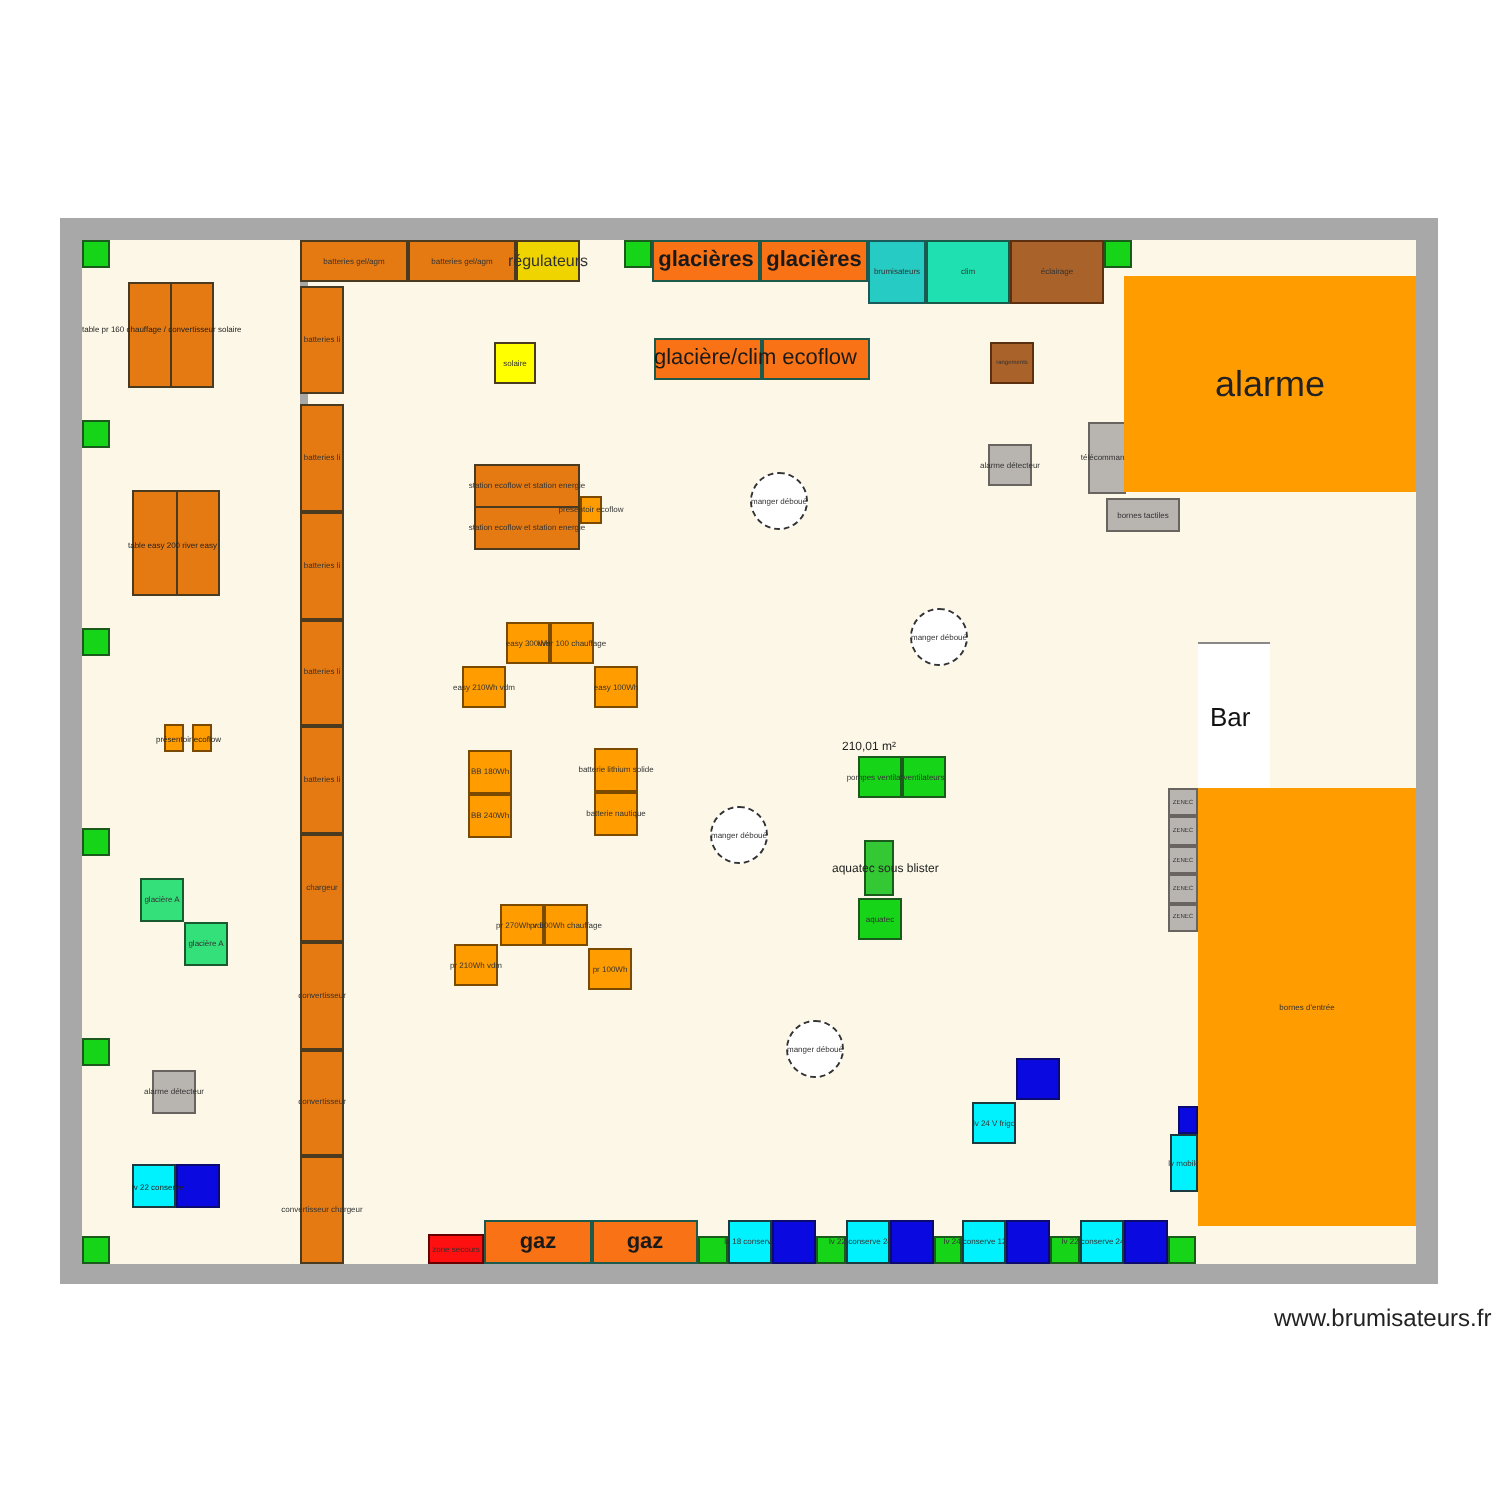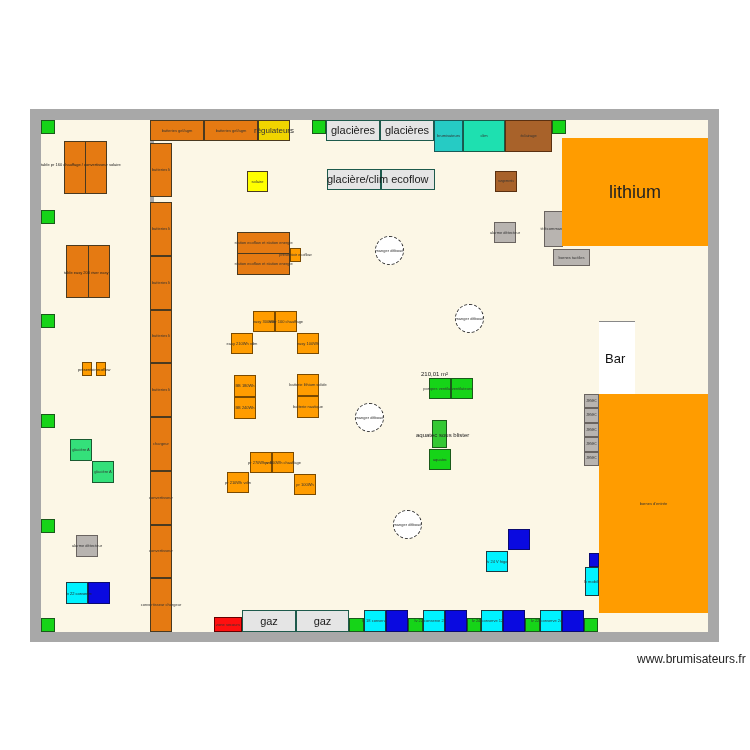--- a/index.html
+++ b/index.html
@@ -5,21 +5,21 @@
   html, body { margin:0; padding:0; }
   body { width:750px; height:750px; background:#ffffff; position:relative; overflow:hidden; font-family:"Liberation Sans", sans-serif; }
   .abs { position:absolute; box-sizing:border-box; }
   .wall { background:#a8a8a8; }
   .floor { background:#fcf7e6; }
   .box { border:1px solid #4a3a20; display:flex; align-items:center; justify-content:center; text-align:center; overflow:visible; white-space:nowrap; color:#333; font-size:4px; line-height:1; }
   .orange { background:#e57a12; }
   .lorange { background:#ff9c00; border-color:#7a4a00; }
   .yellow { background:#f0d400; }
   .bryellow { background:#ffff00; }
-  .teal { background:#e5e5e5; border-color:#1d5a4c; }
+  .teal { background:#f97316; border-color:#1d5a4c;font-weight:bold; }
   .cyan { background:#00f2ff; border-color:#1a3a40; }
   .blue { background:#0a0ae0; border-color:#0a0a70; }
   .green { background:#16d418; border-color:#1a5a1a; }
   .mint { background:#34e07a; border-color:#1a5a30; }
   .brown { background:#a8622a; border-color:#5a3010; }
   .grey { background:#b8b4b0; border-color:#6a6460; }
   .turq1 { background:#26cbc4; border-color:#1a5a58; }
   .turq2 { background:#1ee0b0; border-color:#1a5a48; }
   .red { background:#ff1010; border-color:#600; }
   .big { font-size:11px; color:#1a1a1a; }
@@ -117,21 +117,21 @@
 <div class="abs box green" style="left:451px;top:378px;width:22px;height:21px;">ventilateurs</div>
 <div class="abs box green" style="left:432px;top:420px;width:15px;height:28px;background:#34c834;"></div>
 <div class="abs txt" style="left:416px;top:432px;font-size:6px;">aquatec sous blister</div>
 <div class="abs box green" style="left:429px;top:449px;width:22px;height:21px;">aquatec</div>
 
 <div class="abs box blue" style="left:508px;top:529px;width:22px;height:21px;"></div>
 <div class="abs box cyan" style="left:486px;top:551px;width:22px;height:21px;">lv 24 V frigo</div>
 <div class="abs box blue" style="left:589px;top:553px;width:10px;height:14px;"></div>
 <div class="abs box cyan" style="left:585px;top:567px;width:14px;height:29px;">lv mobile</div>
 
-<div class="abs box lorange" style="left:562px;top:138px;width:146px;height:108px;font-size:18px;color:#222;border:none;">lithium</div>
+<div class="abs box lorange" style="left:562px;top:138px;width:146px;height:108px;font-size:18px;color:#222;border:none;">alarme</div>
 <div class="abs" style="left:599px;top:321px;width:36px;height:73px;background:#fff;border-top:1px solid #888;display:flex;align-items:center;padding-left:6px;box-sizing:border-box;">
   <span style="font-size:13px;color:#111;">Bar</span>
 </div>
 <div class="abs box lorange" style="left:599px;top:394px;width:109px;height:219px;border:none;">bornes d'entrée</div>
 <div class="abs" style="left:584px;top:394px;width:15px;height:72px;display:flex;flex-direction:column;">
   <div class="box grey" style="flex:1;font-size:3px;">ZENEC</div>
   <div class="box grey" style="flex:1;font-size:3px;">ZENEC</div>
   <div class="box grey" style="flex:1;font-size:3px;">ZENEC</div>
   <div class="box grey" style="flex:1;font-size:3px;">ZENEC</div>
   <div class="box grey" style="flex:1;font-size:3px;">ZENEC</div>

